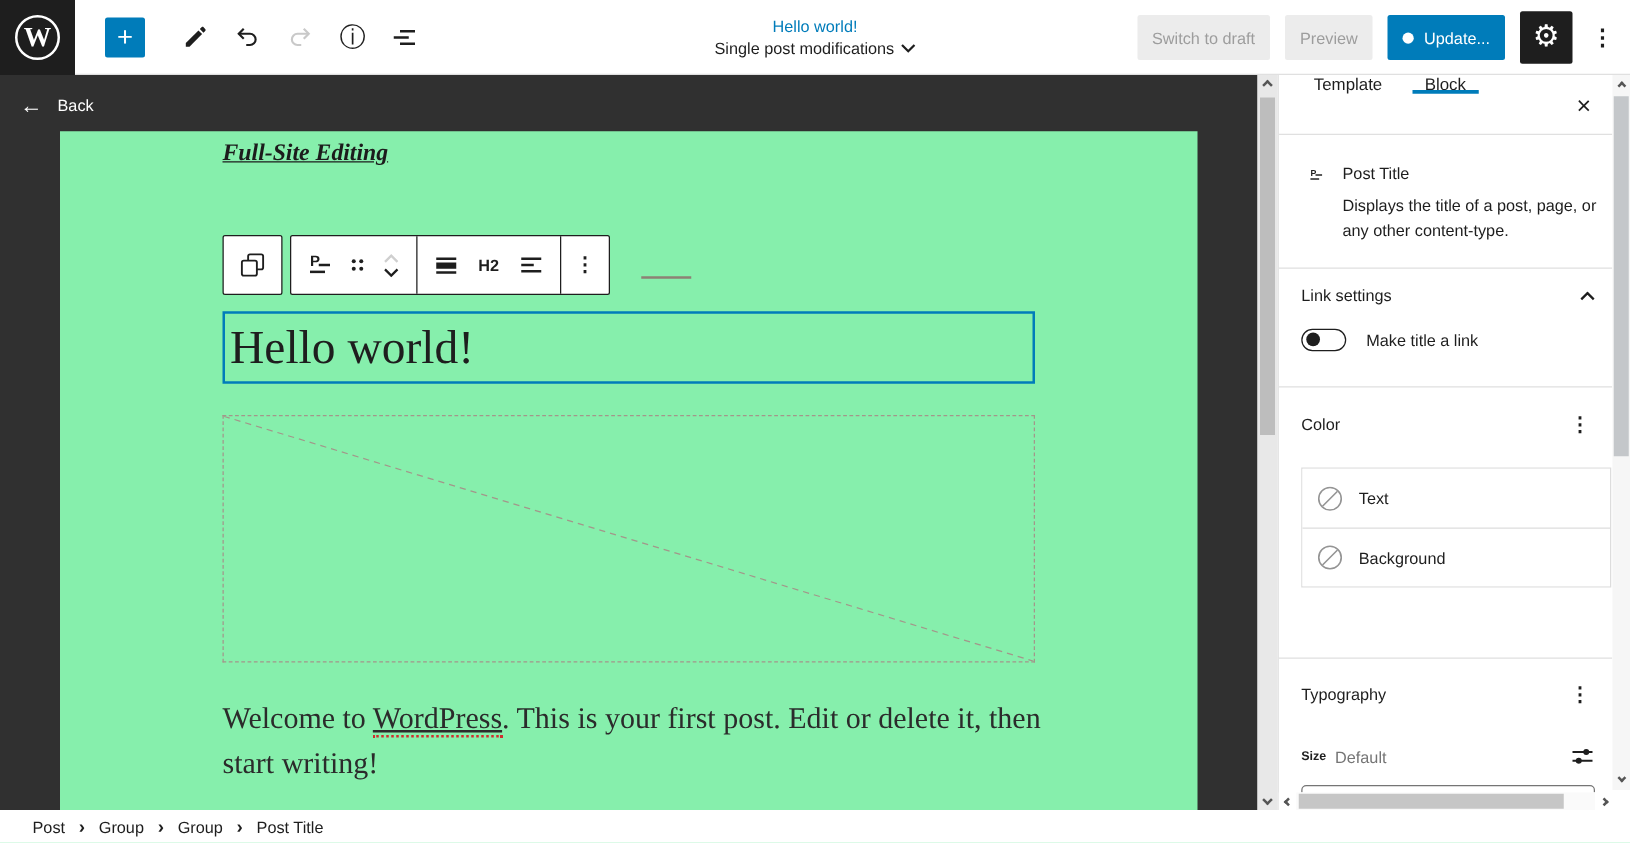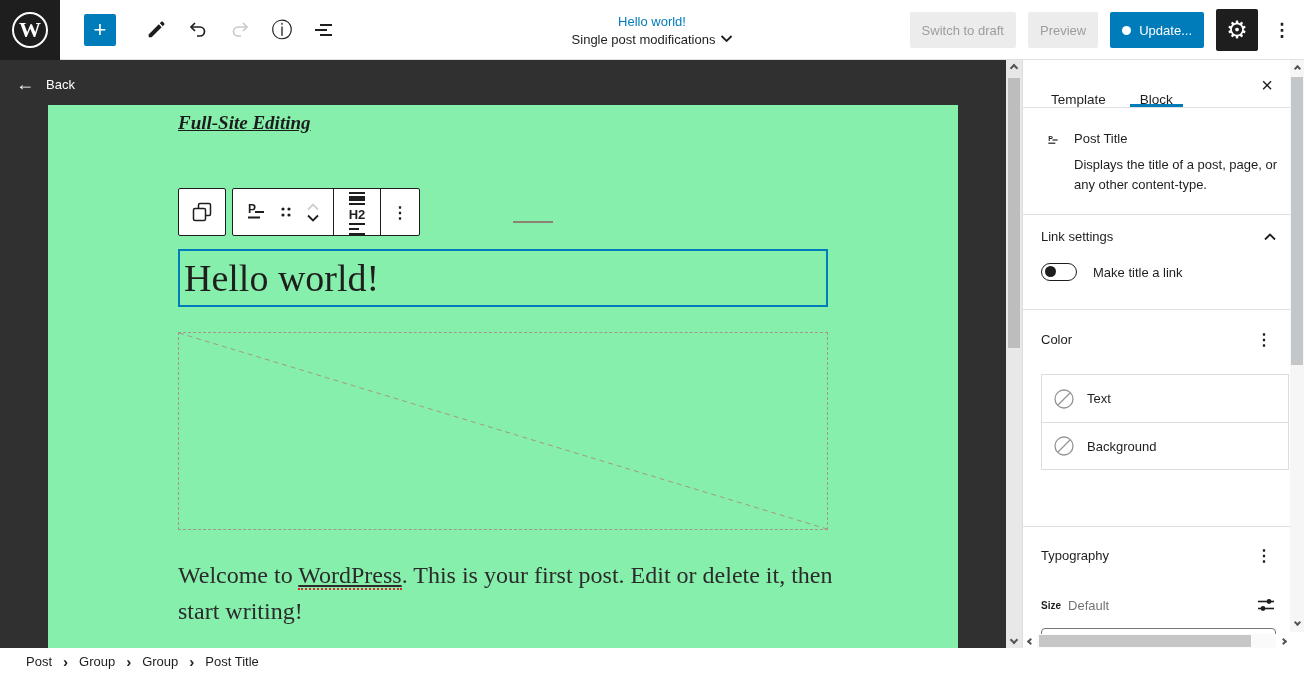--- a/index.html
+++ b/index.html
@@ -34,21 +34,21 @@
   .back-arrow { font-size:18px; line-height:1; color:#fff; }
 
   .sheet { position:absolute; left:48px; top:45px; width:910px; bottom:0; background:#86efac; font-family:"Liberation Serif", serif; }
   .site-title { position:absolute; left:130px; top:7px; font-size:19px; font-style:italic; font-weight:bold; text-decoration:underline; color:#1c1c1c; cursor:pointer; }
   .tagline { position:absolute; left:130px; top:59px; font-size:22px; color:#2b2b2b; }
 
   .blk-toolbar { position:absolute; left:130px; top:83px; display:flex; gap:6px; z-index:5; font-family:"Liberation Sans", sans-serif; }
   .tb-seg { background:#fff; border:1px solid #1e1e1e; border-radius:2px; height:48px; display:flex; align-items:center; }
   .tb-seg.single { width:48px; justify-content:center; }
   .tb-group { display:flex; align-items:center; height:100%; padding:0 6px; }
-  .tb-group + .tb-group { border-left:1px solid #1e1e1e;flex-direction:column; }
+  .tb-group + .tb-group { border-left:1px solid #1e1e1e; }
   .tb-btn { width:34px; height:46px; background:none; border:none; display:flex; align-items:center; justify-content:center; cursor:pointer; }
   .tb-btn.narrow { width:26px; }
   .tb-h2 { font-size:13px; font-weight:bold; color:#1e1e1e; }
   .mover { display:flex; flex-direction:column; align-items:center; justify-content:center; gap:3px; width:28px; height:46px; }
   .mover button { background:none; border:none; line-height:0; padding:0; cursor:pointer; }
   .kebab { font-size:16px; font-weight:bold; color:#1e1e1e; letter-spacing:0; }
 
   .hr-sep { position:absolute; left:465px; top:116px; width:40px; height:2px; background:#8d8174; }
 
   .heading-block { position:absolute; left:130px; top:144px; width:650px; height:58px; border:2px solid #007cba; cursor:text; }
@@ -68,21 +68,21 @@
   .chev.down { transform:rotate(45deg); }
   .chev.left { transform:rotate(135deg); }
   .chev.right { transform:rotate(-45deg); }
   .cs-arrow { position:absolute; left:0; width:16px; height:16px; display:flex; align-items:center; justify-content:center; background:none; border:none; cursor:pointer; }
   .cs-arrow .chev { width:6px; height:6px; }
   .canvas-thumb { position:absolute; left:2px; top:18px; width:12px; height:270px; background:#bdbdbd; border-radius:0; }
 
   
   .sidebar { position:relative; width:268px; height:588px; background:#fff; border-left:1px solid #ddd; flex:0 0 auto; }
   .sidebar-content { height:574px; overflow:hidden; }
-  .tabs { height:48px; border-bottom:1px solid #e0e0e0; display:flex; align-items:flex-end; position:relative; padding-left:18px; }
+  .tabs { height:48px; border-bottom:1px solid #e0e0e0; display:flex; align-items:flex-start; position:relative; padding-left:18px; }
   .tab { background:none; border:none; padding:0 10px; font-size:13.5px; color:#1e1e1e; cursor:pointer; position:relative; margin-right:14px; }
   .tab.active::after { content:""; position:absolute; left:0; right:0; bottom:0; height:3px; background:#007cba; }
   .tab-close { position:absolute; right:10px; top:12px; width:26px; height:26px; background:none; border:none; font-size:20px; color:#1e1e1e; cursor:pointer; line-height:1; }
 
   .block-card { height:107px; border-bottom:1px solid #e0e0e0; display:flex; padding:20px 4px 0 23px; }
   .card-text { margin-left:14px; }
   .card-title { font-size:13px; color:#1e1e1e; margin-top:3px; }
   .card-desc { font-size:13px; line-height:20px; color:#1e1e1e; margin-top:9px; width:212px; }
 
   .panel { border-bottom:1px solid #e0e0e0; padding:0 14px 0 18px; }

